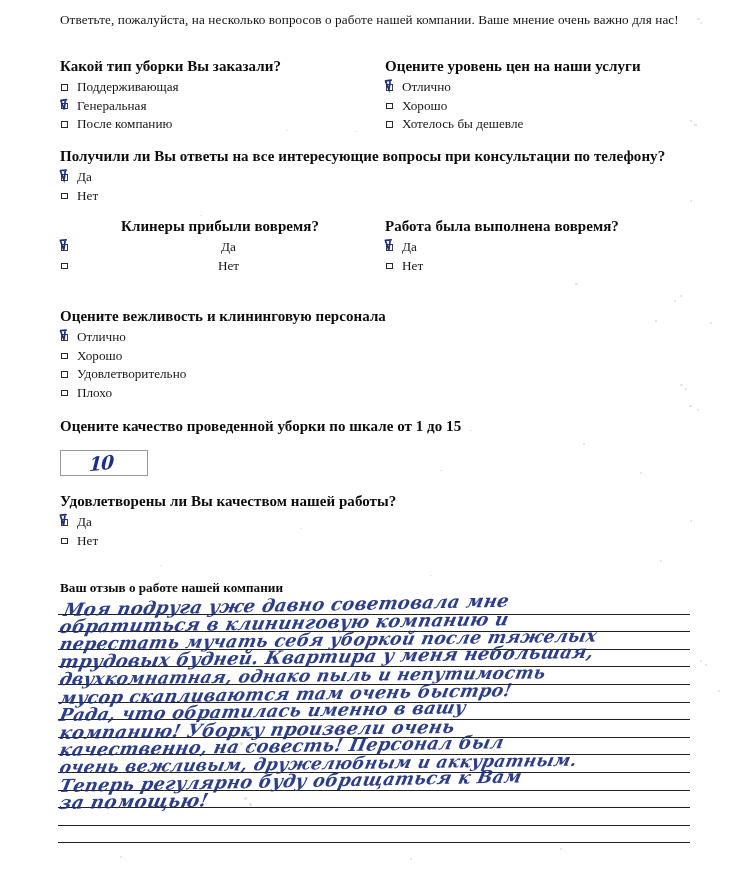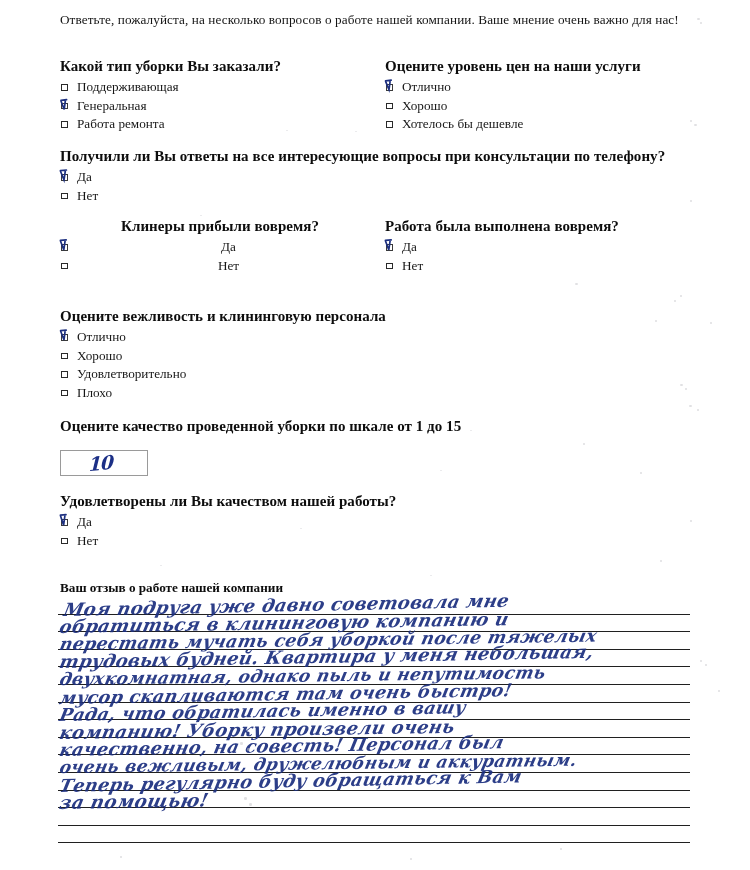--- a/index.html
+++ b/index.html
@@ -153,21 +153,21 @@
     </div>
     <div class="opt checked">
       <span class="box"></span>
       <svg class="tick" viewBox="0 0 20 20">
           <path d="M3 6 L6.2 14.5 L7.4 5.2 M3 5.4 L8.6 4.6" stroke="#1d3080" stroke-width="1.7" fill="none" stroke-linecap="round"></path>
         </svg>
       <span>Генеральная</span>
     </div>
     <div class="opt">
       <span class="box"></span>
-      <span>Работа ремонта</span>
+      <span>После компанию</span>
     </div>
   </div>
 
   <div class="qblock" style="left:385px; top:58px; width:320px;">
     <div class="qtitle">Оцените уровень цен на наши услуги</div>
     <div class="opt checked" style="margin-top:3px;">
       <span class="box"></span>
       <svg class="tick" viewBox="0 0 20 20">
           <path d="M2.6 5.4 L6 13.8 L7.2 4.6 M2.6 4.8 L8.2 4.2" stroke="#1d3080" stroke-width="1.7" fill="none" stroke-linecap="round"></path>
         </svg>

